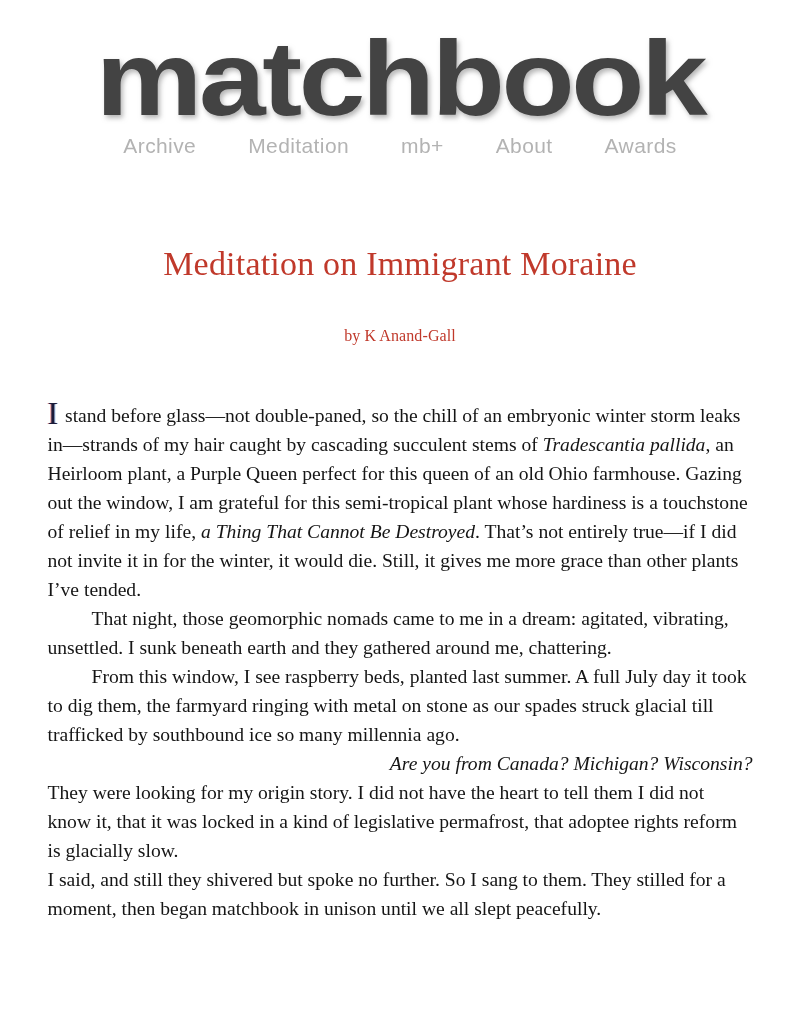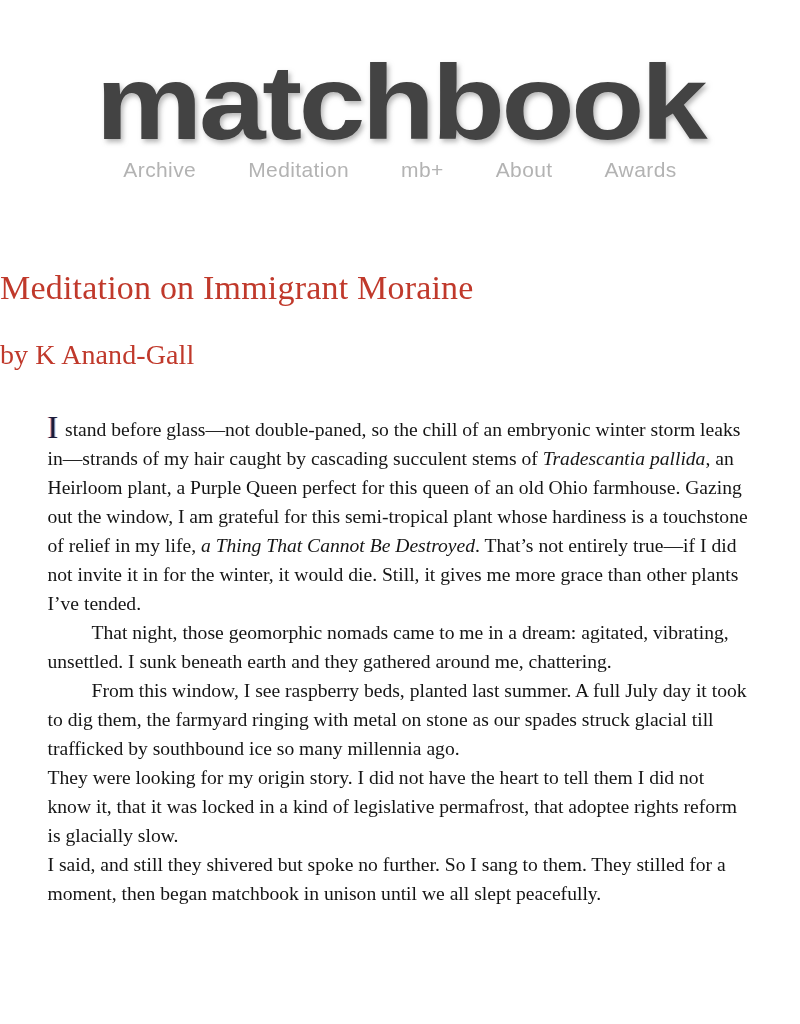--- a/index.html
+++ b/index.html
@@ -17,21 +17,21 @@
 
   .page {
     width: 800px;
     height: 1024px;
     position: relative;
     background: #ffffff;
   }
 
   
   .masthead {
-    padding-top: 56px;
+    padding-top: 32px;
     text-align: center;
   }
 
   .logo-wordmark {
     font-family: "Liberation Sans", "DejaVu Sans", sans-serif;
     font-weight: 700;
     font-size: 106px;
     line-height: 0.88;
     letter-spacing: -3.0px;
     color: #434343;
@@ -58,38 +58,38 @@
     letter-spacing: 0.4px;
     color: #b3b3b3;
     text-decoration: none;
     padding: 0 26px;
     cursor: pointer;
     white-space: nowrap;
   }
 
   
   .article-head {
-    text-align: left;
+    text-align: center;
     margin-top: 86px;
   }
   .article-title {
     font-family: "Liberation Serif", "DejaVu Serif", serif;
     font-weight: 400;
     font-size: 34px;
     line-height: 1.15;
     color: #c0392b;
     margin: 0;
     letter-spacing: 0.2px;
   }
   .article-byline {
     font-family: "Liberation Serif", "DejaVu Serif", serif;
     font-weight: 400;
-    font-size: 28px;
+    font-size: 16px;
     color: #c0392b;
-    margin: 0;
+    margin: 12px;
     padding-top: 32px;
     letter-spacing: 0.1px;
   }
 
   
   .article-body {
     margin: 0 auto;
     padding-top: 44px;
     width: 705px;
     font-size: 19.6px;
@@ -136,17 +136,18 @@
 
   <section class="article-head">
     <h1 class="article-title">Meditation on Immigrant Moraine</h1>
     <div class="article-byline">by K Anand-Gall</div>
   </section>
 
   <article class="article-body">
       <p><span class="dropcap">I</span><span> stand before glass—not double-paned, so the chill of an embryonic winter storm leaks in—strands of my hair caught by cascading succulent stems of </span><em>Tradescantia pallida</em><span>, an Heirloom plant, a Purple Queen perfect for this queen of an old Ohio farmhouse. Gazing out the window, I am grateful for this semi-tropical plant whose hardiness is a touchstone of relief in my life, </span><em>a Thing That Cannot Be Destroyed</em><span>. That’s not entirely true—if I did not invite it in for the winter, it would die. Still, it gives me more grace than other plants I’ve tended.</span></p>
       <p class="para-indent"><span>That night, those geomorphic nomads came to me in a dream: agitated, vibrating, unsettled. I sunk beneath earth and they gathered around me, chattering.</span></p>
       <p class="para-indent"><span>From this window, I see raspberry beds, planted last summer. A full July day it took to dig them, the farmyard ringing with metal on stone as our spades struck glacial till trafficked by southbound ice so many millennia ago.</span></p>
+      <p class="para-right"><span>Are you from Canada? Michigan? Wisconsin?</span></p>
       <p><span>They were looking for my origin story. I did not have the heart to tell them I did not know it, that it was locked in a kind of legislative permafrost, that adoptee rights reform is glacially slow.</span></p>
       <p><span>I said, and still they shivered but spoke no further. So I sang to them. They stilled for a moment, then began matchbook in unison until we all slept peacefully.</span></p>
     </article>
 
 </div>
 
 </body></html>

